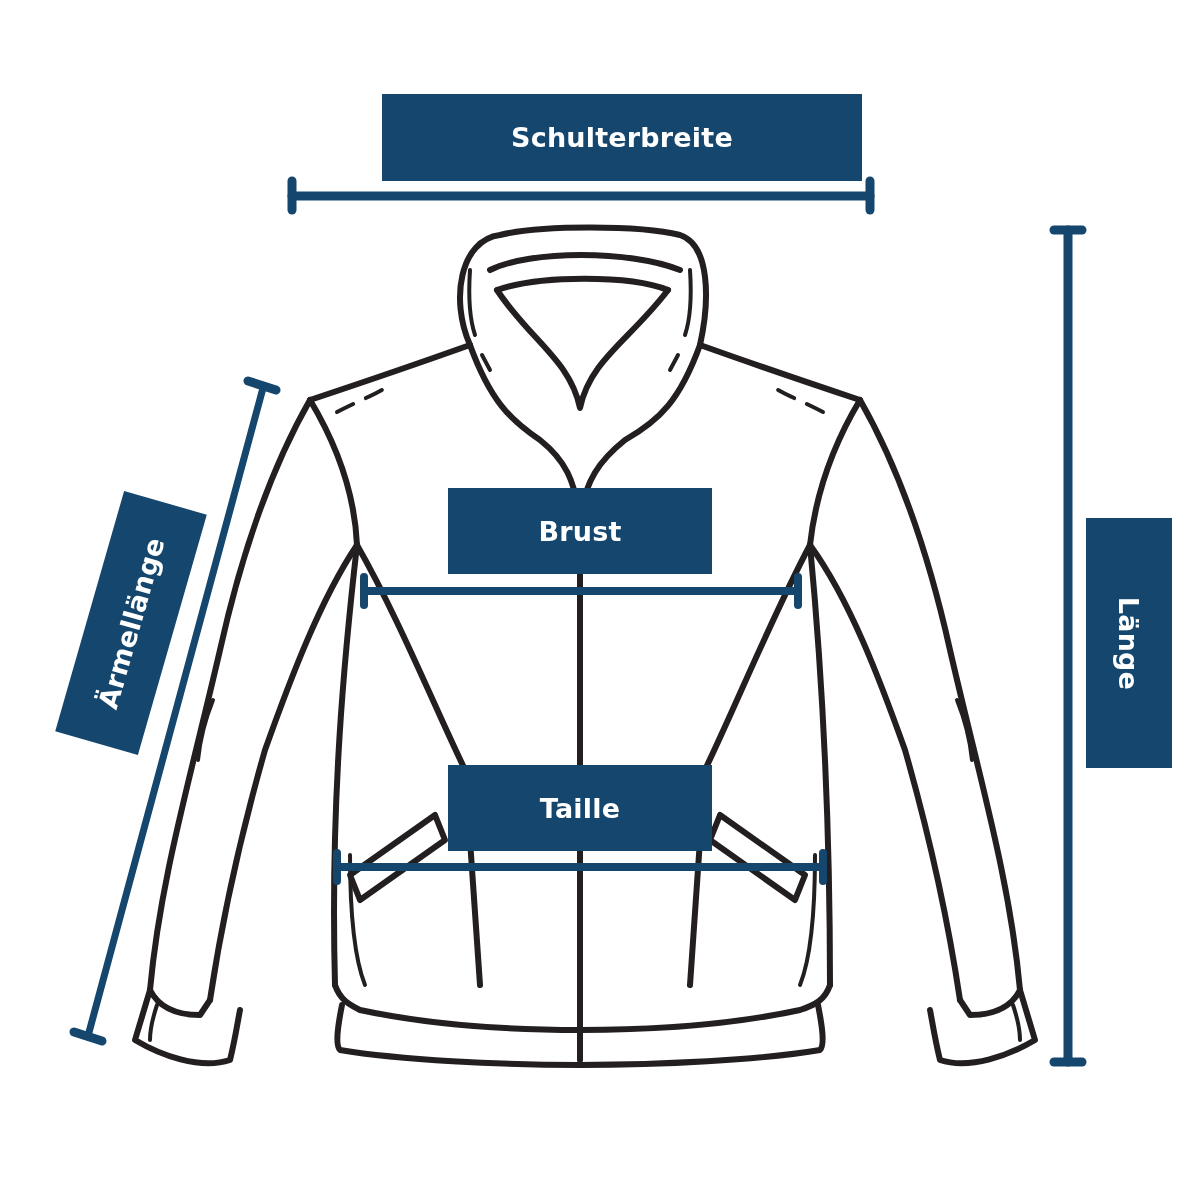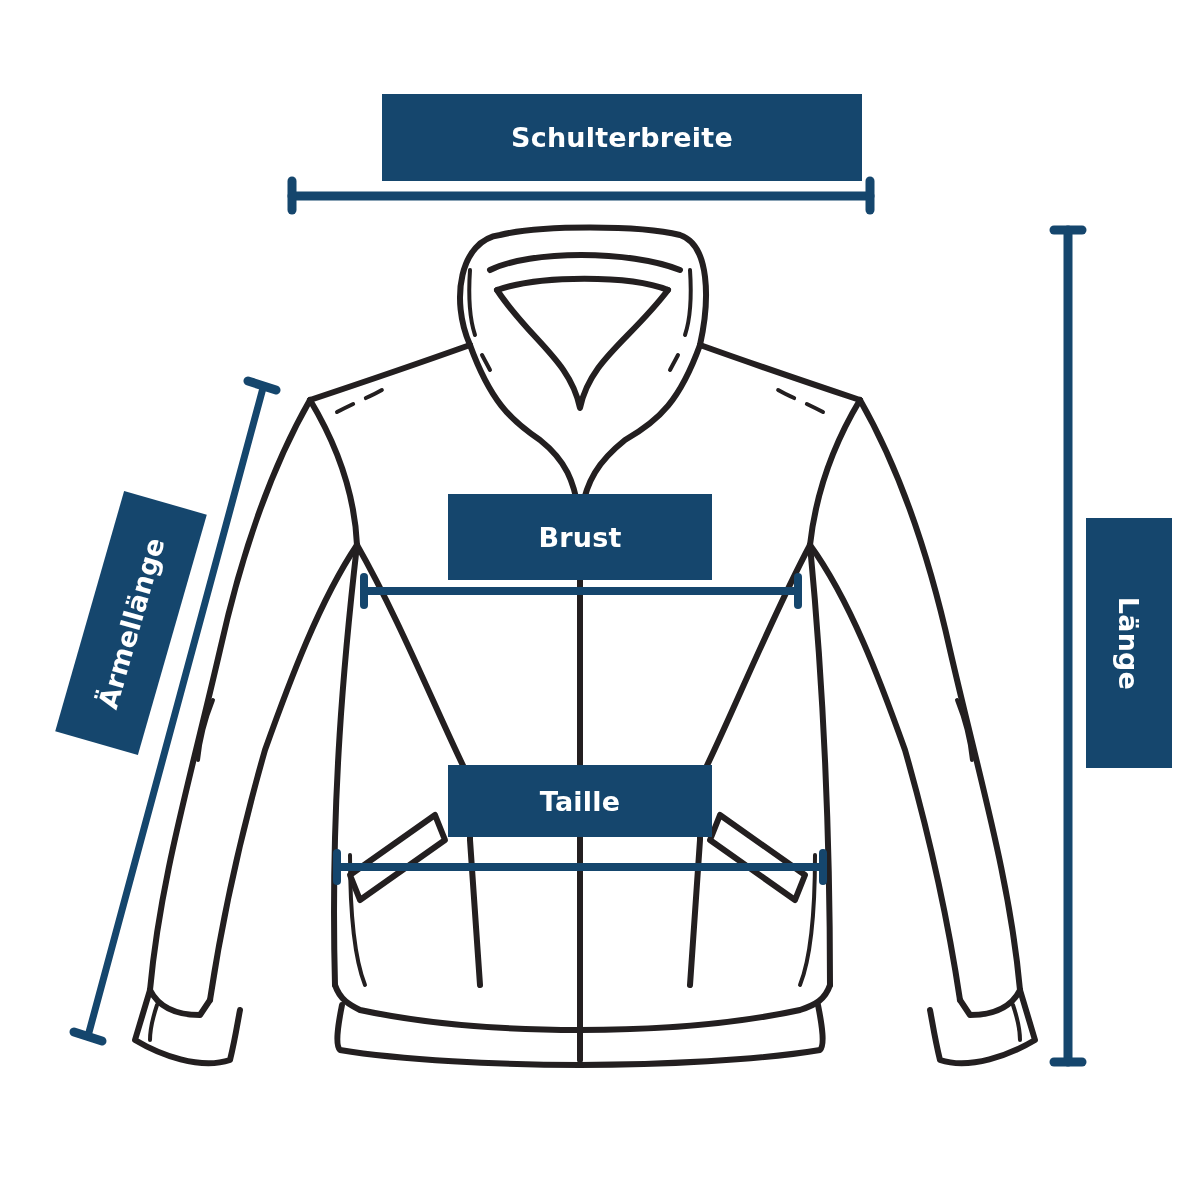--- a/index.html
+++ b/index.html
@@ -92,29 +92,29 @@
   <g stroke="#15466d" stroke-linecap="round">
     <line x1="263" y1="388" x2="88" y2="1036" stroke-width="7"></line>
     <line x1="248" y1="381" x2="276" y2="390" stroke-width="9"></line>
     <line x1="74" y1="1032" x2="102" y2="1041" stroke-width="9"></line>
   </g>
 </svg>
 <div class="label-box" style="left:6px; top:580px; width:250px; height:86px; transform:rotate(-74deg); transform-origin:center;">
   <span>Ärmellänge</span>
 </div>
 
-<div class="label-box" style="left:448px; top:488px; width:264px; height:86px;margin-top:6px;">Brust</div>
+<div class="label-box" style="left:448px; top:488px; width:264px; height:86px;">Brust</div>
 <svg style="position:absolute;left:0;top:0" width="1200" height="1200">
   <g stroke="#15466d" stroke-linecap="round">
     <line x1="364" y1="591" x2="798" y2="591" stroke-width="8"></line>
     <line x1="364" y1="577" x2="364" y2="605" stroke-width="8"></line>
     <line x1="798" y1="577" x2="798" y2="605" stroke-width="8"></line>
   </g>
 </svg>
 
-<div class="label-box" style="left:448px; top:765px; width:264px; height:72px;">Taille</div>
+<div class="label-box" style="left:448px; top:765px; width:264px; height:86px;">Taille</div>
 <svg style="position:absolute;left:0;top:0" width="1200" height="1200">
   <g stroke="#15466d" stroke-linecap="round">
     <line x1="337" y1="867" x2="823" y2="867" stroke-width="8"></line>
     <line x1="337" y1="853" x2="337" y2="881" stroke-width="8"></line>
     <line x1="823" y1="853" x2="823" y2="881" stroke-width="8"></line>
   </g>
 </svg>
 
 </body></html>

